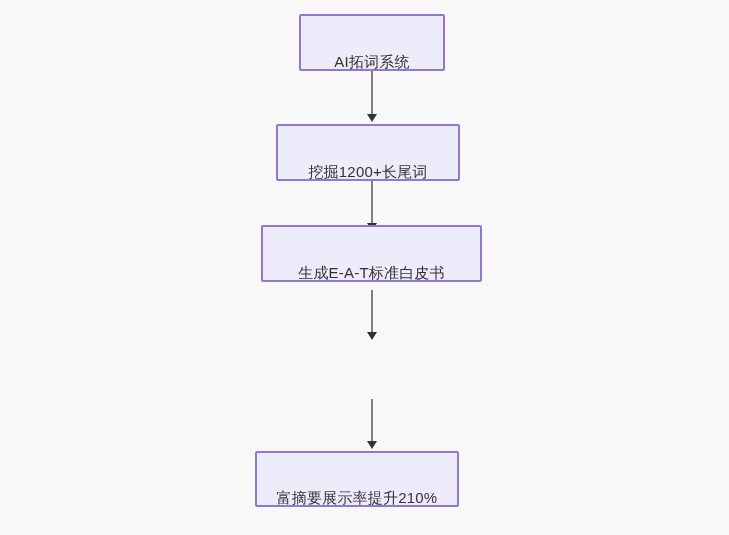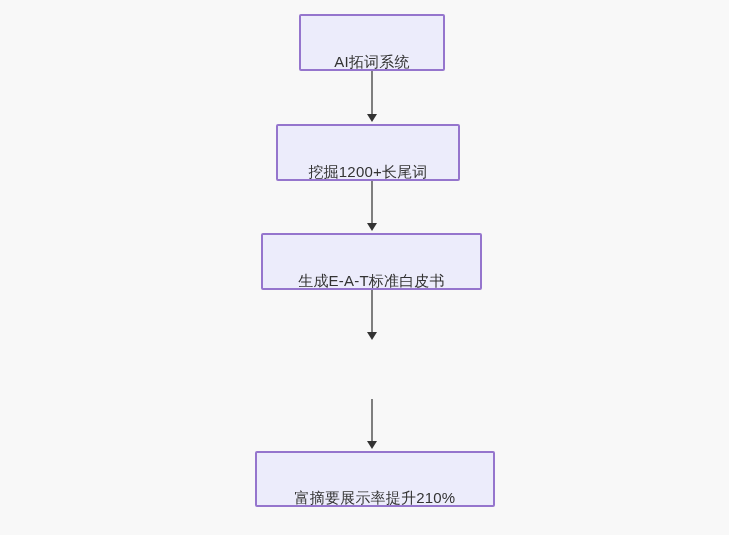--- a/index.html
+++ b/index.html
@@ -62,28 +62,28 @@
   <div class="edge" style="left:371px; top:71px; height:45px;"></div>
   <div class="arrowhead" style="left:367px; top:114px;"></div>
 
   <div class="node" style="left:276px; top:124px; width:184px; height:57px;">
     <span class="node-label">挖掘1200+长尾词</span>
   </div>
 
   <div class="edge" style="left:371px; top:181px; height:44px;"></div>
   <div class="arrowhead" style="left:367px; top:223px;"></div>
 
-  <div class="node" style="left:261px; top:233px; width:221px; height:57px;">
+  <div class="node" style="left:261px; top:225px; width:221px; height:57px;">
     <span class="node-label">生成E-A-T标准白皮书</span>
   </div>
 
   <div class="edge" style="left:371px; top:290px; height:44px;"></div>
   <div class="arrowhead" style="left:367px; top:332px;"></div>
 
 
   <div class="edge" style="left:371px; top:399px; height:44px;"></div>
   <div class="arrowhead" style="left:367px; top:441px;"></div>
 
-  <div class="node" style="left:255px; top:451px; width:240px; height:56px;">
+  <div class="node" style="left:255px; top:451px; width:204px; height:56px;">
     <span class="node-label">富摘要展示率提升210%</span>
   </div>
 
 </div>
 
 </body></html>

